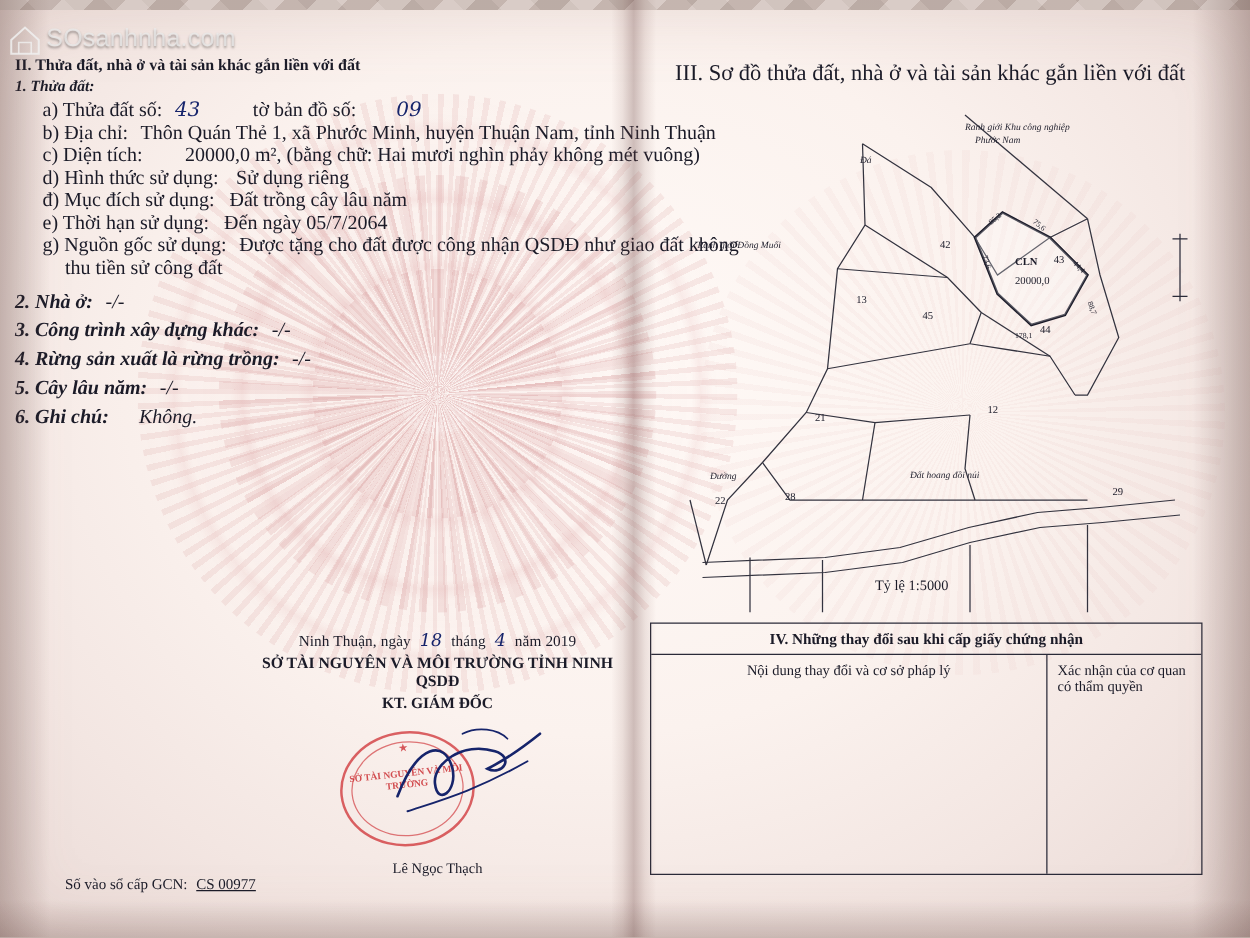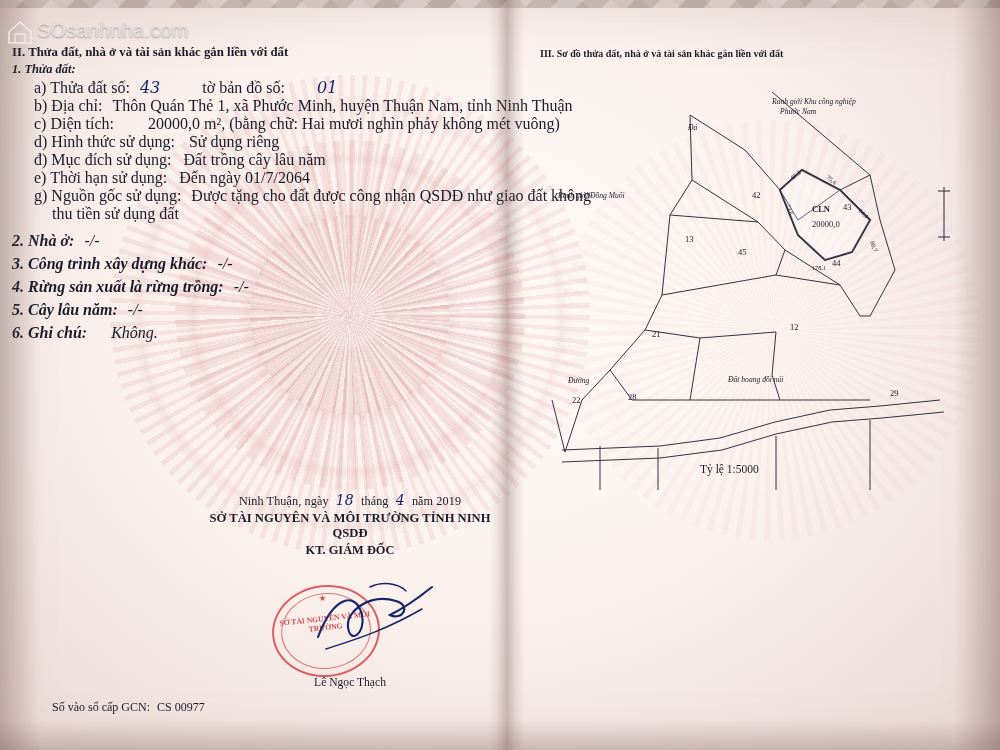--- a/index.html
+++ b/index.html
@@ -107,32 +107,32 @@
 
   
   #left-block{position:absolute;left:12px;top:45px;width:470px;}
   #left-block .row{white-space:nowrap;}
   .head-ii{font-weight:bold;font-size:12.8px;}
   .sub-1{font-style:italic;font-weight:bold;font-size:12.4px;margin-top:2px;}
   .ind{padding-left:22px;}
   .ind2{padding-left:40px;}
 
   
-  #head-iii{position:absolute;left:540px;top:48px;font-weight:bold;font-size:10px;}
+  #head-iii{position:absolute;left:540px;top:48px;font-weight:normal;font-size:18px;}
 
   
   #map{position:absolute;left:540px;top:70px;width:430px;height:420px;}
   #map svg{width:100%;height:100%;}
   .mlabel{font-family:"Liberation Serif",serif;font-size:8.5px;fill:#1c1c2a;}
   .mlabel-sm{font-family:"Liberation Serif",serif;font-size:6.2px;fill:#1c1c2a;}
   .mlabel-i{font-family:"Liberation Serif",serif;font-size:7.6px;fill:#1c1c2a;font-style:italic;}
   .scale{position:absolute;left:700px;top:463px;font-size:11.5px;}
 
   
-  #sign{position:absolute;left:200px;top:492px;width:300px;text-align:center;font-size:12.2px;}
+  #sign{position:absolute;left:200px;top:505px;width:300px;text-align:center;font-size:12.2px;}
   #sign .l1{letter-spacing:.1px;}
   #sign .l2{font-weight:bold;font-size:12.6px;margin-top:2px;}
   #sign .l3{font-weight:bold;font-size:12.4px;margin-top:2px;font-family:Liberation Serif, serif;}
   #sign .l4{font-weight:bold;font-size:12.4px;margin-top:1px;}
   #sign .name{margin-top:118px;font-size:11.6px;}
 
   
   .stamp{
     position:absolute;left:272px;top:585px;width:108px;height:92px;z-index:5;
     transform:rotate(-6deg);
@@ -198,21 +198,21 @@
   <div class="content">
 
     <div id="left-block">
       <div class="head-ii">II. Thửa đất, nhà ở và tài sản khác gắn liền với đất</div>
       <div class="sub-1">1. Thửa đất:</div>
 
       <div class="row ind" style="margin-top:1px;">
         <span>a) Thửa đất số:</span>
         <span class="hand" style="margin:0 38px 0 6px;">43</span>
         <span>tờ bản đồ số:</span>
-        <span class="hand" style="margin-left:28px;">01</span>
+        <span class="hand" style="margin-left:28px;">09</span>
       </div>
 
       <div class="row ind">
         <span>b) Địa chỉ:</span>
         <span style="margin-left:6px;">Thôn Quán Thẻ 1, xã Phước Minh, huyện Thuận Nam, tỉnh Ninh Thuận</span>
       </div>
 
       <div class="row ind">
         <span>c) Diện tích:</span>
         <span style="margin-left:30px;">20000,0 m², (bằng chữ: Hai mươi nghìn phảy không mét vuông)</span>
@@ -223,28 +223,28 @@
         <span style="margin-left:10px;">Sử dụng riêng</span>
       </div>
 
       <div class="row ind">
         <span>đ) Mục đích sử dụng:</span>
         <span style="margin-left:8px;">Đất trồng cây lâu năm</span>
       </div>
 
       <div class="row ind">
         <span>e) Thời hạn sử dụng:</span>
-        <span style="margin-left:8px;">Đến ngày 01/7/2064</span>
+        <span style="margin-left:8px;">Đến ngày 05/7/2064</span>
       </div>
 
       <div class="row ind">
         <span>g) Nguồn gốc sử dụng:</span>
         <span style="margin-left:6px;">Được tặng cho đất được công nhận QSDĐ như giao đất không</span>
       </div>
-      <div class="row ind2">thu tiền sử dụng đất</div>
+      <div class="row ind2">thu tiền sử công đất</div>
 
       <div class="row" style="margin-top:9px;">
         <span class="b i">2. Nhà ở:</span>
         <span class="i" style="margin-left:6px;">-/-</span>
       </div>
       <div class="row" style="margin-top:5px;">
         <span class="b i">3. Công trình xây dựng khác:</span>
         <span class="i" style="margin-left:6px;">-/-</span>
       </div>
       <div class="row" style="margin-top:5px;">
@@ -354,20 +354,30 @@
       <div class="star">★</div>
       <div class="txt">SỞ TÀI NGUYÊN VÀ MÔI TRƯỜNG</div>
     </div>
 
     <svg class="sig" width="130" height="90">
       <path d="M8 62 C24 20, 46 16, 52 40 C56 58, 40 70, 38 52 C36 36, 60 18, 86 26 C102 31, 92 46, 80 40 C96 32, 112 20, 122 12" fill="none" stroke="#16246b" stroke-width="2.1" stroke-linecap="round"></path>
       <path d="M16 74 C40 66, 70 58, 112 34" fill="none" stroke="#16246b" stroke-width="1.5" stroke-linecap="round"></path>
       <path d="M60 12 C72 6, 88 8, 96 16" fill="none" stroke="#16246b" stroke-width="1.4" stroke-linecap="round"></path>
     </svg>
 
+    <div id="table4">
+      <div class="t-head">IV. Những thay đổi sau khi cấp giấy chứng nhận</div>
+      <div class="t-cols">
+        <div class="c1">Nội dung thay đổi và cơ sở pháp lý</div>
+        <div class="c2">
+          <div>Xác nhận của cơ quan</div>
+          <div>có thẩm quyền</div>
+        </div>
+      </div>
+    </div>
 
     <div id="gcn">
       <span>Số vào sổ cấp GCN:</span>
-      <span style="margin-left:4px;">CS 00977</span>
+      <span style="margin-left:4px;text-decoration:underline;">CS 00977</span>
     </div>
 
   </div>
 </div>
 
 </body></html>

